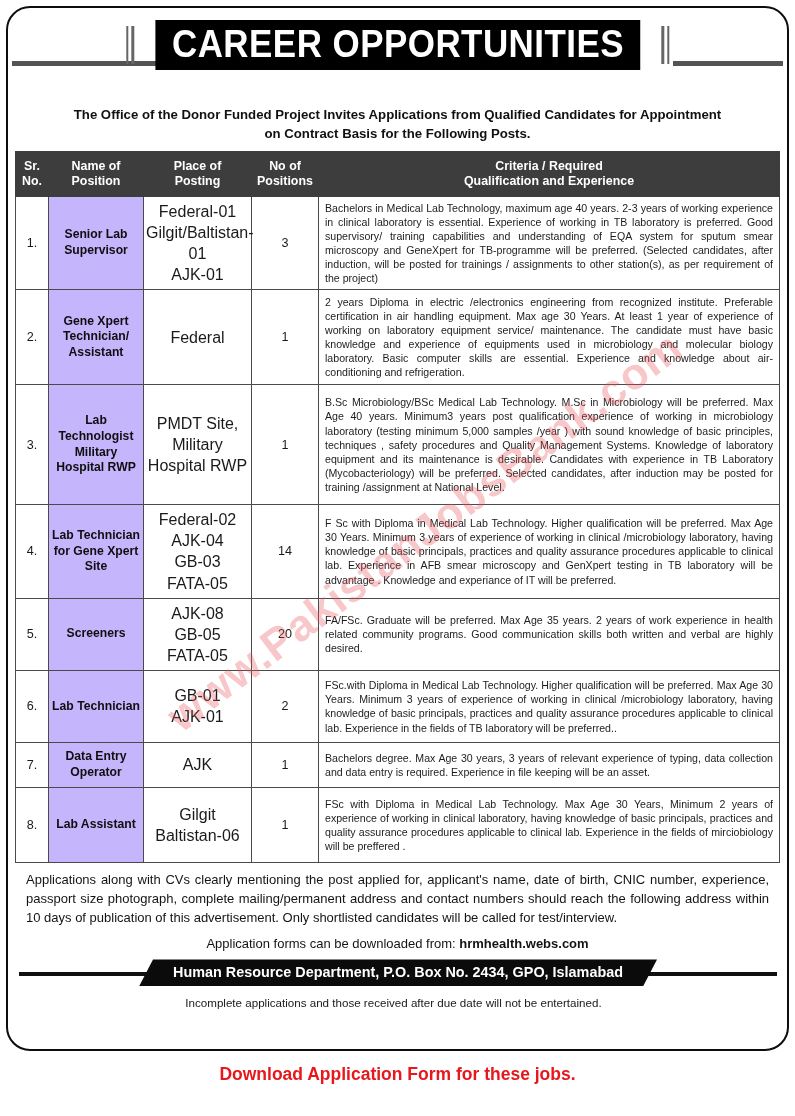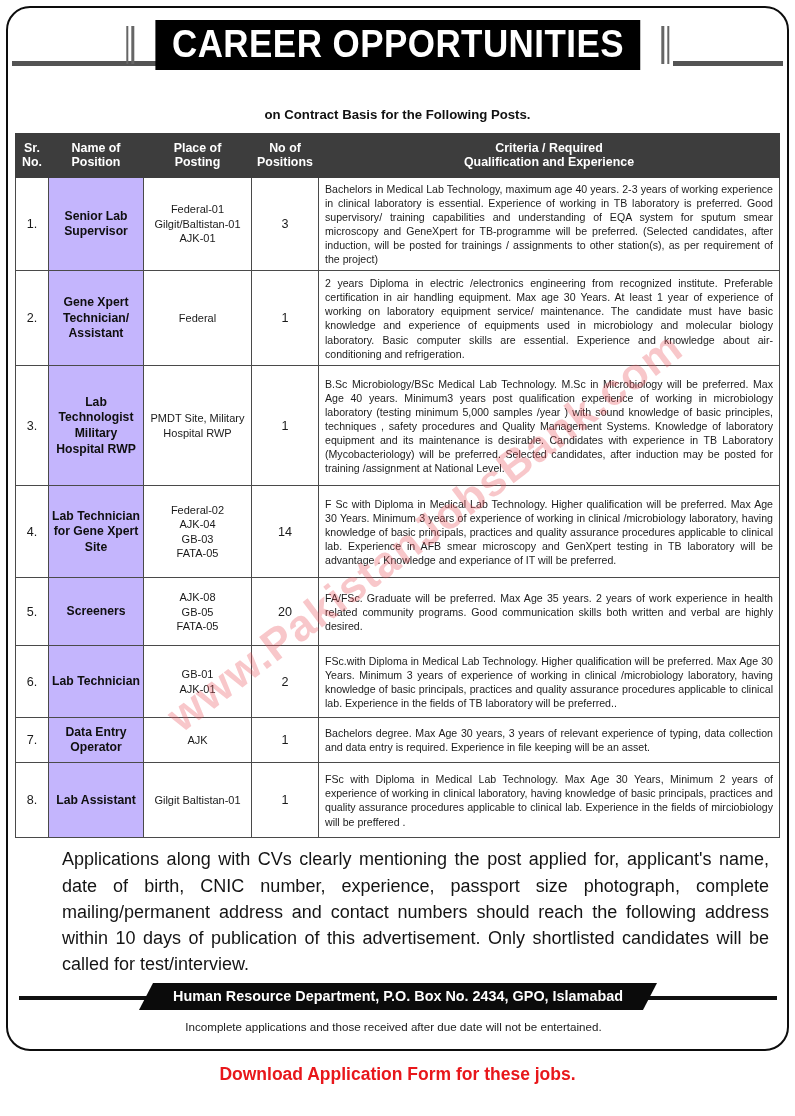--- a/index.html
+++ b/index.html
@@ -120,21 +120,21 @@
     background: #c4b5fd;
     text-align: center;
     font-size: 12.2px;
     font-weight: bold;
     color: #0f0f0f;
     line-height: 1.28;
     padding: 4px 3px;
   }
   td.place {
     text-align: center;
-    font-size: 11px;
+    font-size: 16px;
     color: #1a1a1a;
     line-height: 1.32;
     padding: 4px 2px;
   }
   td.npos {
     text-align: center;
     font-size: 12.6px;
     color: #1a1a1a;
     padding: 2px;
   }
@@ -144,25 +144,24 @@
     font-size: 10.6px;
     color: #1c1c1c;
     line-height: 1.33;
     padding: 4px 6px 4px 6px;
   }
 
   
   .foot-note {
     text-align: justify;
     text-justify: inter-word;
-    font-size: 18px;
+    font-size: 13px;
     color: #141414;
     line-height: 1.45;
     padding: 8px 18px 2px 18px;
-    margin-left: 36px;
   }
   .forms-line {
     text-align: center;
     font-size: 13px;
     color: #141414;
     padding: 7px 10px 4px 10px;
   }
   .forms-line b { font-weight: bold; }
 
   
@@ -248,20 +247,21 @@
         <div class="tick-gap"></div>
         <div class="tick"></div>
         <div class="banner-black">CAREER OPPORTUNITIES</div>
         <div class="tick"></div>
         <div class="tick-gap"></div>
         <div class="tick thin"></div>
       </div>
     </div>
 
     <div class="intro">
+      <div>The Office of the Donor Funded Project Invites Applications from Qualified Candidates for Appointment</div>
       <div>on Contract Basis for the Following Posts.</div>
     </div>
 
     <div class="tbl-wrap">
       <table class="jobs">
         <thead>
           <tr>
             <th class="c-sr">
               <div>Sr.</div>
               <div>No.</div>
@@ -353,31 +353,35 @@
               <td class="place">
                 <div>AJK</div>
               </td>
               <td class="npos">1</td>
               <td class="crit">Bachelors degree. Max Age 30 years, 3 years of relevant experience of typing, data collection and data entry is required. Experience in file keeping will be an asset.</td>
             </tr>
             <tr style="height: 75px;">
               <td class="sr">8.</td>
               <td class="pname">Lab Assistant</td>
               <td class="place">
-                <div>Gilgit Baltistan-01</div>
+                <div>Gilgit Baltistan-06</div>
               </td>
               <td class="npos">1</td>
               <td class="crit">FSc with Diploma in Medical Lab Technology. Max Age 30 Years, Minimum 2 years of experience of working in clinical laboratory, having knowledge of   basic principals, practices and quality assurance procedures  applicable to clinical lab. Experience  in the fields of mirciobiology will be preffered .</td>
             </tr>
           </tbody>
       </table>
     </div>
 
     <div class="foot-note">Applications along with CVs clearly mentioning the post applied for, applicant's name, date of birth, CNIC number, experience, passport size photograph, complete mailing/permanent address and contact numbers should reach the following address within 10 days of publication of this  advertisement. Only shortlisted candidates will be called for test/interview.</div>
 
+    <div class="forms-line">
+      <span>Application forms can be downloaded from:</span>
+      <b>hrmhealth.webs.com</b>
+    </div>
 
     <div class="ribbon-zone">
       <div class="ribbon-rule l"></div>
       <div class="ribbon-rule r"></div>
       <div class="ribbon">Human Resource Department, P.O. Box No. 2434, GPO, Islamabad</div>
     </div>
 
     <div class="tail">
       <div>Incomplete applications and those received after due date will not be entertained.</div>
     </div>

